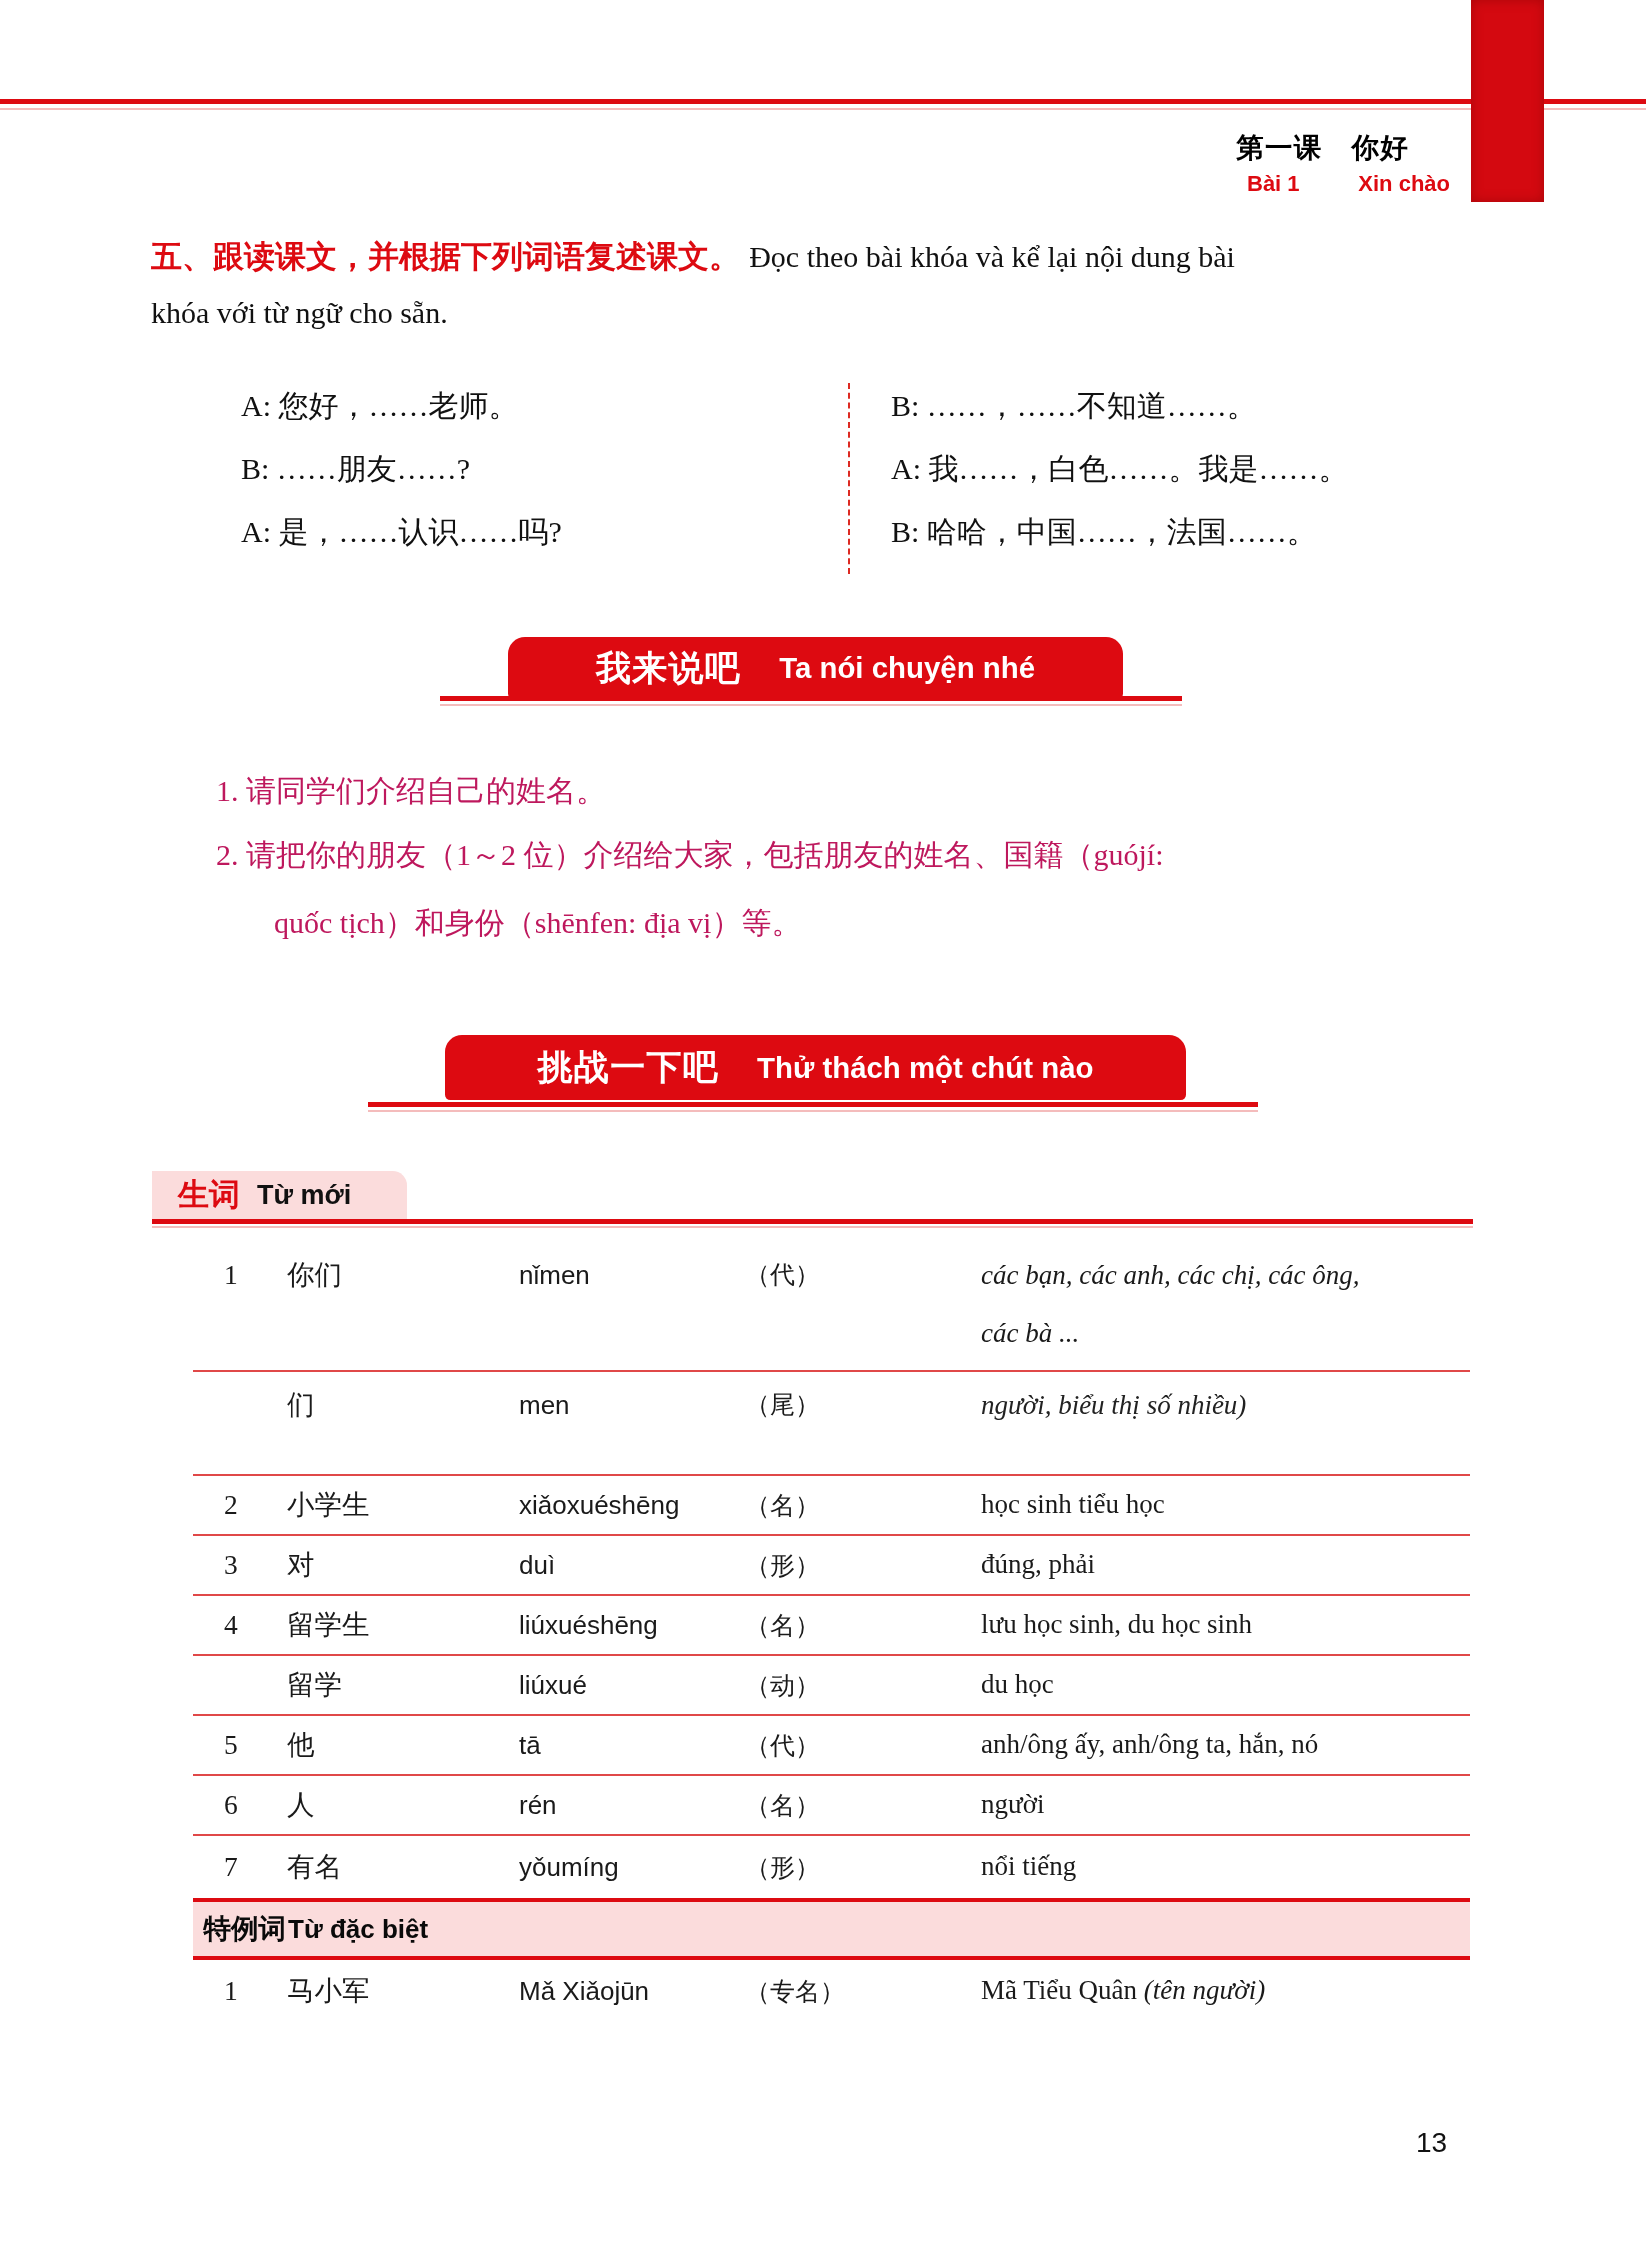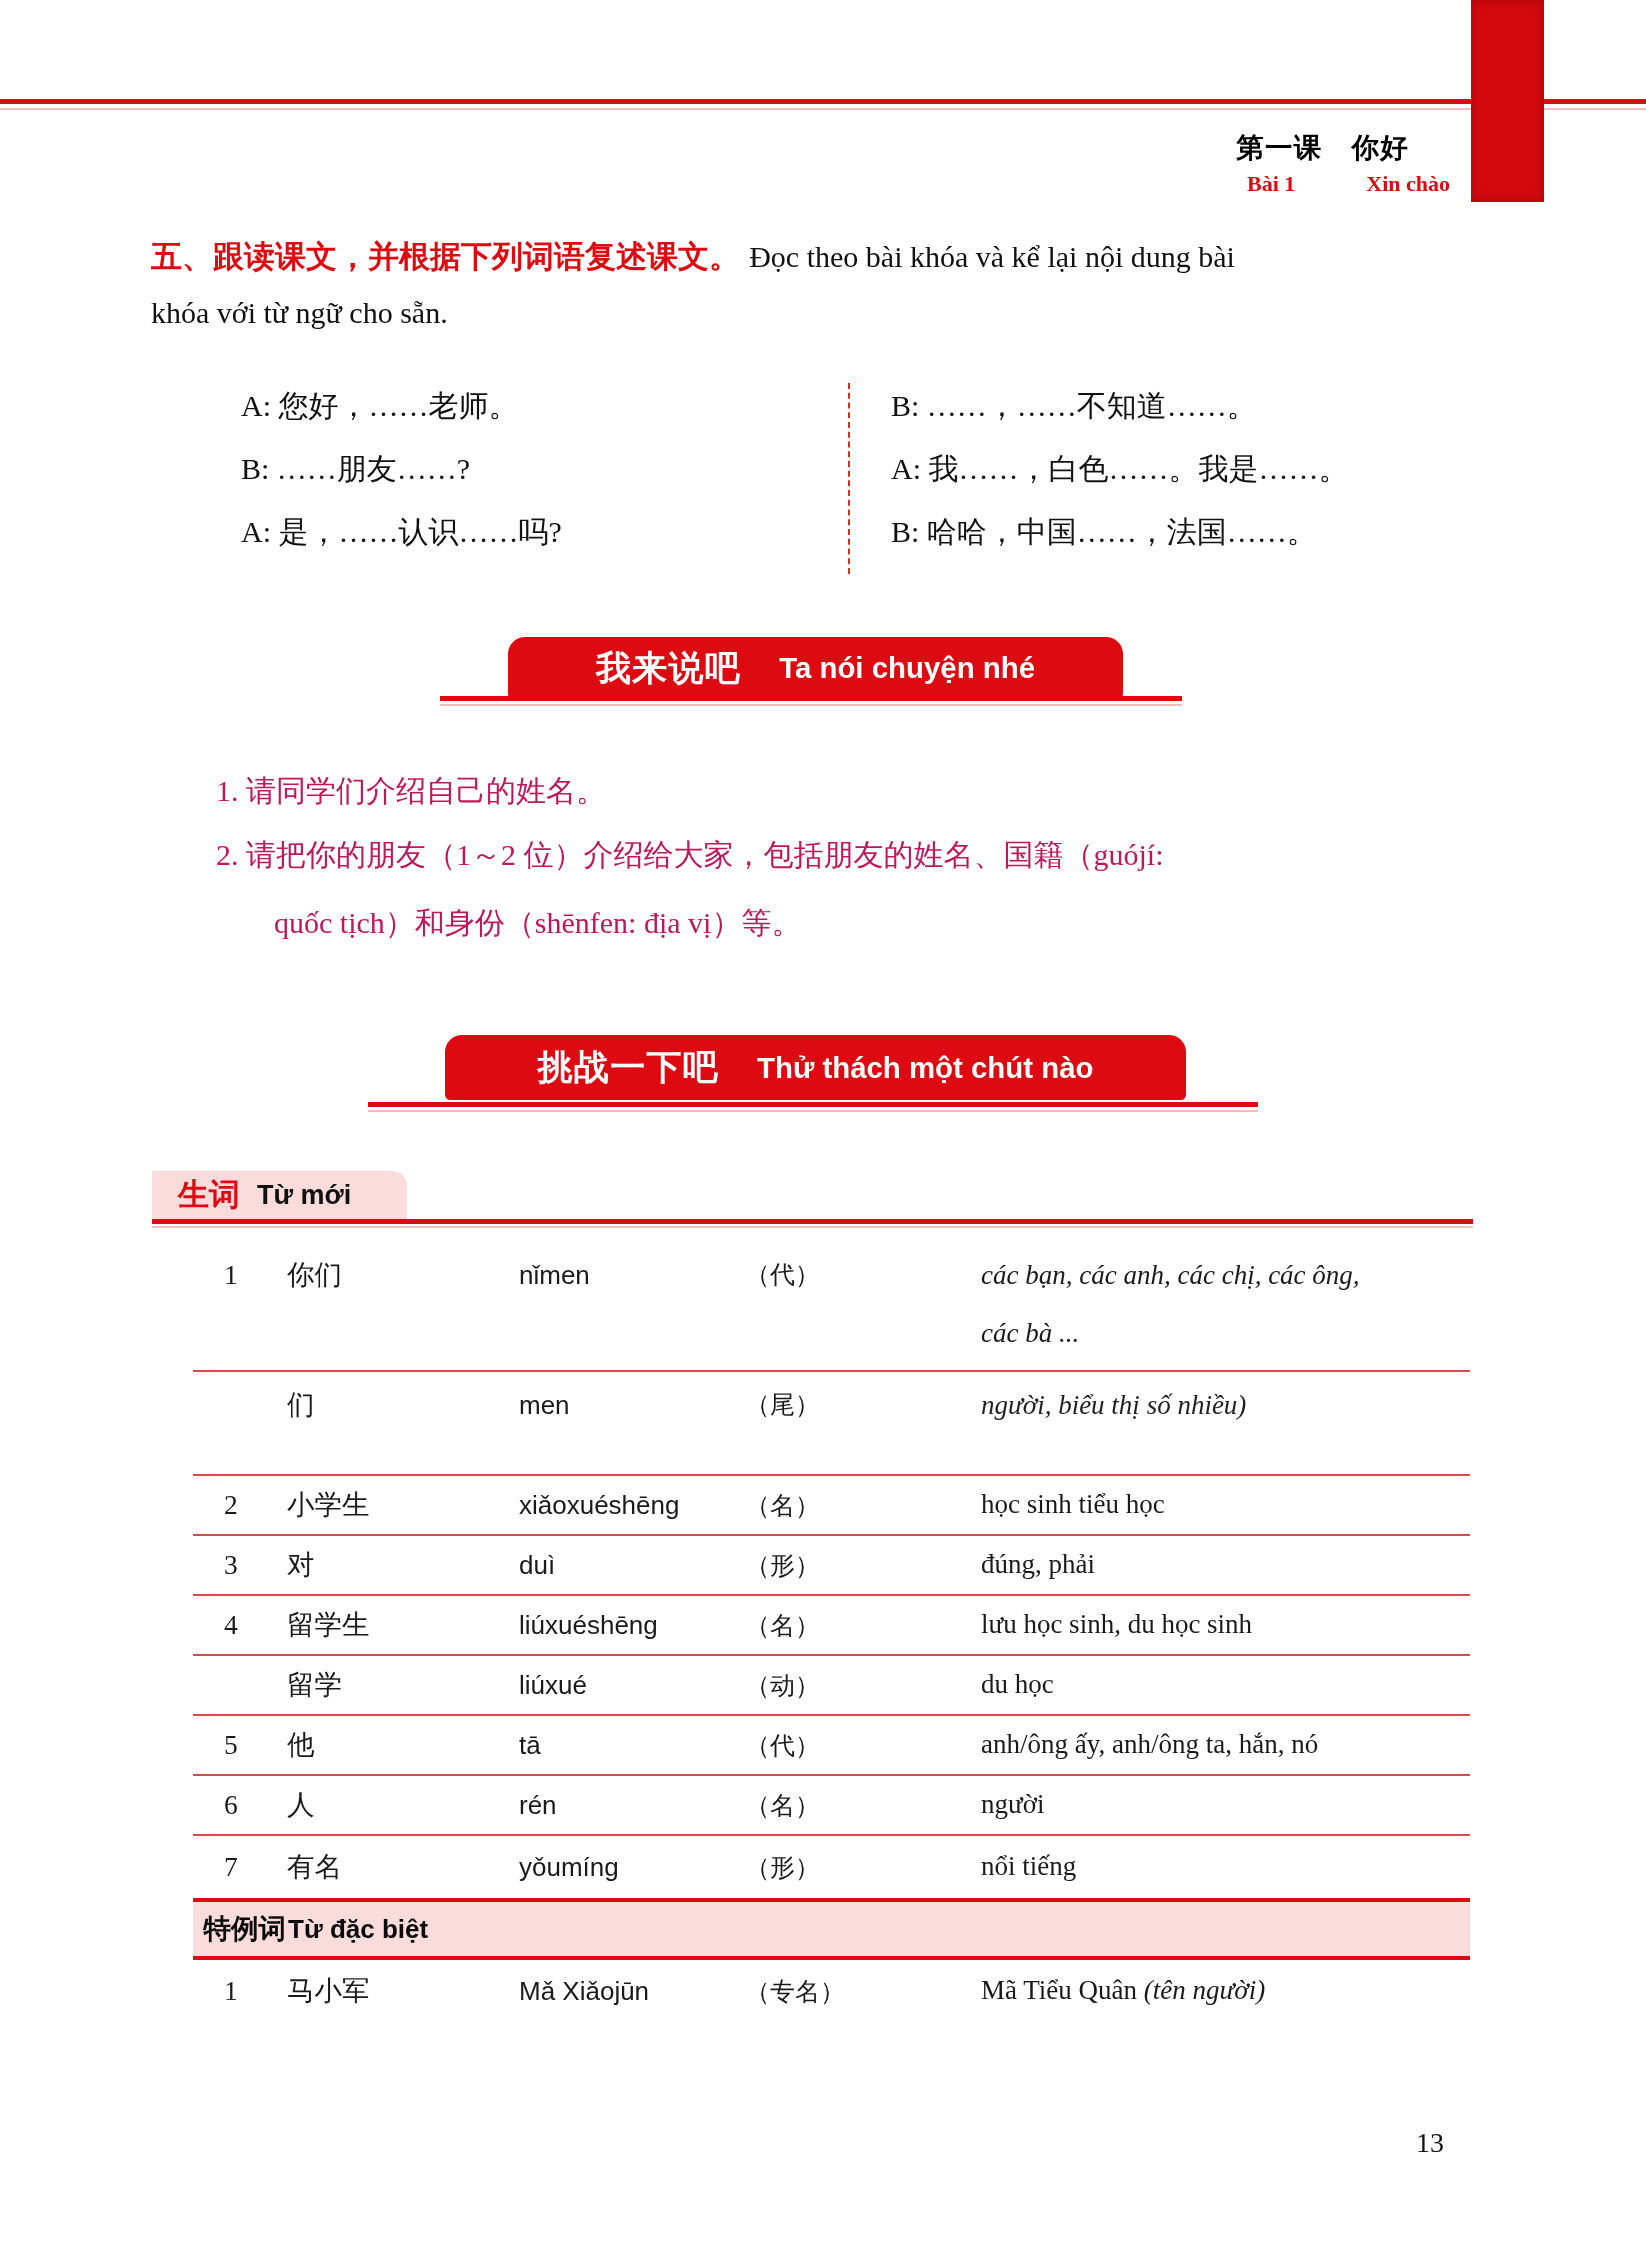--- a/index.html
+++ b/index.html
@@ -11,21 +11,21 @@
     color:#1a1a1a;
     overflow:hidden;
   }
   .abs{position:absolute;}
 
   
   .top-line{left:0;top:99px;width:1647px;height:5.2px;background:#dd0a11;}
   .top-line-light{left:0;top:108px;width:1647px;height:2px;background:#f4bcbc;}
   .corner-block{left:1471px;top:0;width:73px;height:202px;background:#d40910;box-shadow:inset 0 0 11.8px rgba(120,0,0,.45);}
   .lesson-cn{right:238px;top:130px;font-family:"Liberation Sans",sans-serif;font-weight:bold;font-size:27.5px;color:#000;letter-spacing:1.3px;}
-  .lesson-vi{left:1247px;top:171px;width:203px;display:flex;justify-content:space-between;font-family:Liberation Serif, serif;font-weight:bold;font-size:22px;color:#dd0a11;}
+  .lesson-vi{left:1247px;top:171px;width:203px;display:flex;justify-content:space-between;font-family:Liberation Sans, sans-serif;font-weight:bold;font-size:22px;color:#dd0a11;}
 
   
   .ex-heading{left:151px;top:236px;width:1361px;white-space:nowrap;}
   .ex-heading .cn{font-family:"Liberation Sans",sans-serif;font-weight:bold;font-size:31px;color:#dd0a11;}
   .ex-heading .vi{font-size:30px;color:#111;margin-left:9.2px;}
   .ex-heading2{left:151px;top:296px;font-size:30px;color:#111;}
 
   
   .dialog{top:374px;display:flex;flex-direction:column;}
   .dialog .dline{font-size:30px;line-height:63px;color:#111;white-space:nowrap;}
@@ -71,21 +71,21 @@
   .vrow.tall2{height:104px;align-items:flex-start;padding-top:3.9px;}
   .vrow.tall1 .cell,.vrow.tall2 .cell{line-height:58px;}
   .vrow.tall1 .c-meaning div,.vrow.tall2 .c-meaning div{line-height:58px;font-style:italic;}
   .vrow.last{border-bottom:none;height:62px;}
   .vrow.italic .c-meaning{font-style:italic;color:#222;}
   .vband{position:relative;height:62px;background:#fbdcdc;border-top:4.6px solid #dd0a11;border-bottom:4.6px solid #dd0a11;display:flex;align-items:center;padding-left:10.5px;box-sizing:border-box;text-align:right;}
   .vband .bandcn{font-family:"Liberation Sans",sans-serif;font-weight:bold;font-size:27.5px;color:#0a0a0a;}
   .vband .bandvi{font-family:"Liberation Sans",sans-serif;font-weight:bold;font-size:26px;color:#0a0a0a;margin-left:2px;}
   .note-italic{font-style:italic;}
 
-  .page-num{left:1416px;top:2127px;font-family:Liberation Serif, serif;font-size:28px;color:#111;}
+  .page-num{left:1416px;top:2127px;font-family:Liberation Sans, sans-serif;font-size:28px;color:#111;}
 </style>
 </head>
 <body>
 
 <div id="page">
 
   <div class="abs top-line"></div>
   <div class="abs top-line-light"></div>
   <div class="abs corner-block"></div>
 

